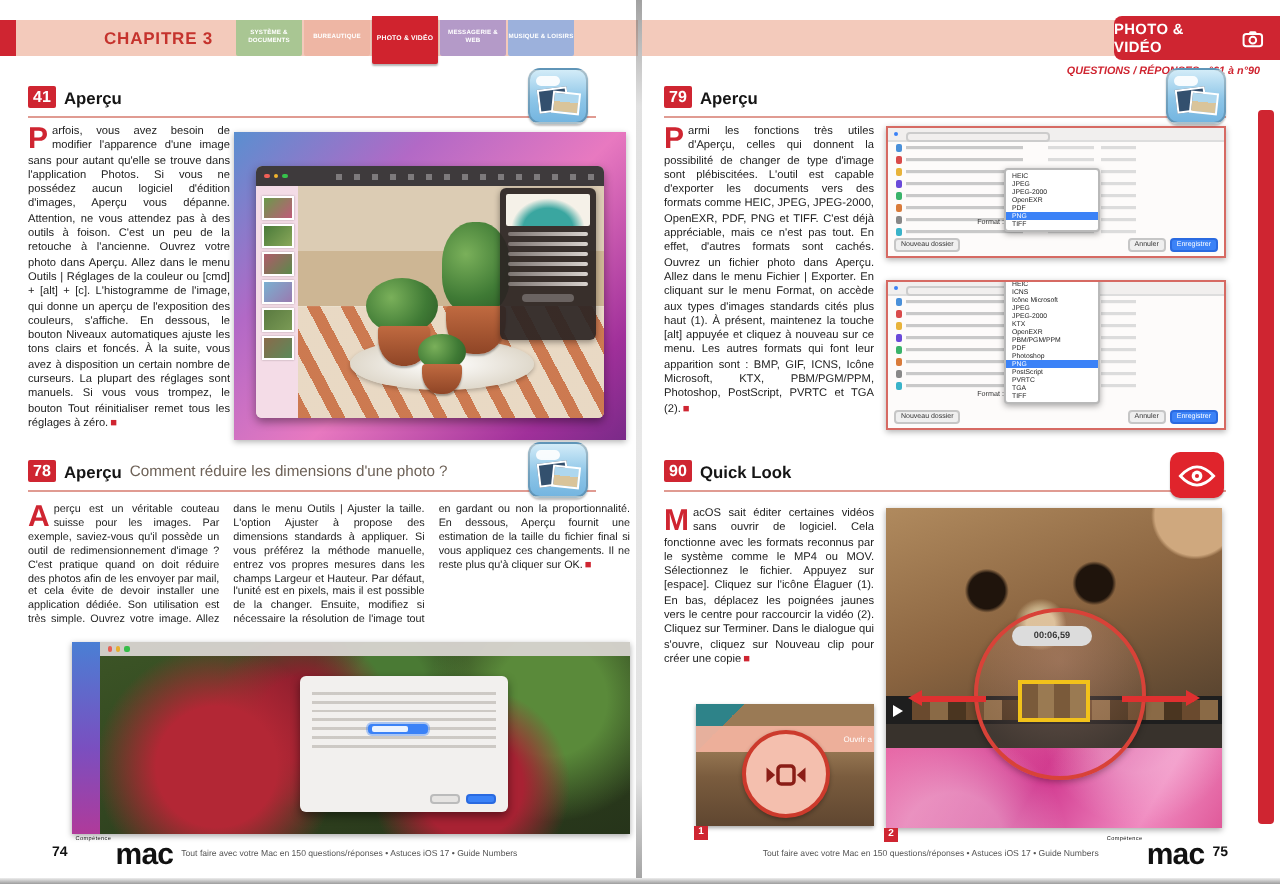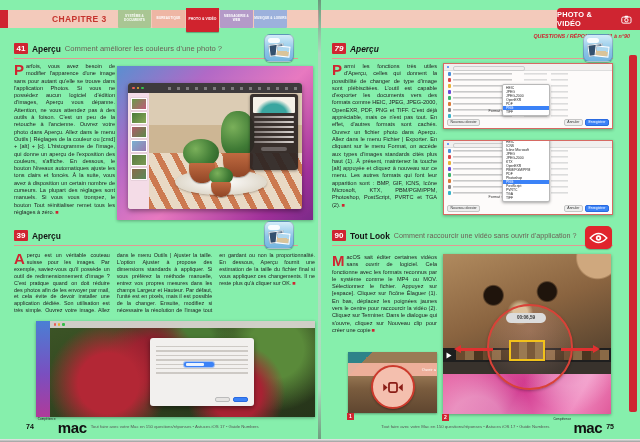--- a/index.html
+++ b/index.html
@@ -1,16 +1,16 @@
 <!DOCTYPE html>
 <html><head>
 <meta charset="utf-8">
 <style>
   html,body{margin:0;padding:0;background:#e8e8e8;}
-  .spread{position:relative;width:640px;height:442px;background:#86efac;overflow:hidden;
+  .spread{position:relative;width:640px;height:442px;background:#ffffff;overflow:hidden;
           font-family:"Liberation Sans",sans-serif;-webkit-font-smoothing:antialiased;}
   .page{position:absolute;top:0;height:442px;}
   .page-left{left:0;width:319px;}
   .page-right{left:321px;width:319px;}
   .gutter{position:absolute;left:318px;top:0;bottom:0;width:3px;z-index:40;
           background:linear-gradient(180deg,#555,#c9c9c9 12%,#d5d5d5 50%,#c9c9c9 88%,#555);opacity:.55;}
   .bottom-edge{position:absolute;left:0;right:0;bottom:0;height:3px;z-index:41;
           background:linear-gradient(180deg,#ededed,#9c9c9c);}
 
   
@@ -209,21 +209,20 @@
         <div class="tab is-active" style="background: rgb(208, 35, 46);">PHOTO &amp; VIDÉO</div>
 
         <div class="tab" style="background: rgb(180, 154, 200);">MESSAGERIE &amp; WEB</div>
 
         <div class="tab" style="background: rgb(156, 177, 220);">MUSIQUE &amp; LOISIRS</div>
       </div>
 
     <div class="qhead" style="left:14px;top:43px;">
       <span class="qnum">41</span>
       <span class="qapp">Aperçu</span>
-      <span class="qtxt">Comment améliorer les couleurs d'une photo ?</span>
     </div>
     <div class="rule" style="left:14px;top:58px;width:284px;"></div>
     <div class="apicon" style="left:264px;top:34px;">
       <i class="cloud"></i>
       <i class="ph1"></i>
       <i class="ph2"></i>
     </div>
     <div class="col" style="left:14px;top:63px;width:101px;height:156px;">
       <p><span>Parfois, vous avez besoin de modifier l'apparence d'une image sans pour autant qu'elle se trouve dans l'application Photos. Si vous ne possédez aucun logiciel d'édition d'images, Aperçu vous dépanne. Attention, ne vous attendez pas à des outils à foison. C'est un peu de la retouche à l'ancienne. Ouvrez votre photo dans Aperçu. Allez dans le menu Outils | Réglages de la couleur ou [cmd] + [alt] + [c]. L'histogramme de l'image, qui donne un aperçu de l'exposition des couleurs, s'affiche. En dessous, le bouton Niveaux automatiques ajuste les tons clairs et foncés. À la suite, vous avez à disposition un certain nombre de curseurs. La plupart des réglages sont manuels. Si vous vous trompez, le bouton Tout réinitialiser remet tous les réglages à zéro.</span><span class="em">■</span></p>
     </div>
@@ -261,22 +260,23 @@
             <b></b>
             <b></b>
             <b></b>
             <b></b>
           <div class="pbtn"></div>
         </div>
       </div>
     </div>
 
     <div class="qhead" style="left:14px;top:230px;">
-      <span class="qnum">39</span>
+      <span class="qnum">78</span>
       <span class="qapp">Aperçu</span>
+      <span class="qtxt">Comment réduire les dimensions d'une photo ?</span>
     </div>
     <div class="rule" style="left:14px;top:245px;width:284px;"></div>
     <div class="apicon" style="left:264px;top:221px;">
       <i class="cloud"></i>
       <i class="ph1"></i>
       <i class="ph2"></i>
     </div>
     <div class="cols3" style="left:14px;top:252px;width:301px;height:66px;">
       <p><span>Aperçu est un véritable couteau suisse pour les images. Par exemple, saviez-vous qu'il possède un outil de redimensionnement d'image ? C'est pratique quand on doit réduire des photos afin de les envoyer par mail, et cela évite de devoir installer une application dédiée. Son utilisation est très simple. Ouvrez votre image. Allez dans le menu Outils | Ajuster la taille. L'option Ajuster à propose des dimensions standards à appliquer. Si vous préférez la méthode manuelle, entrez vos propres mesures dans les champs Largeur et Hauteur. Par défaut, l'unité est en pixels, mais il est possible de la changer. Ensuite, modifiez si nécessaire la résolution de l'image tout en gardant ou non la proportionnalité. En dessous, Aperçu fournit une estimation de la taille du fichier final si vous appliquez ces changements. Il ne reste plus qu'à cliquer sur OK.</span><span class="em">■</span></p>
     </div>
@@ -318,21 +318,21 @@
       <span class="stitle">PHOTO &amp; VIDÉO</span>
       <svg width="11" height="9" viewBox="0 0 11 9">
         <rect x="0.8" y="2" width="9.4" height="6.2" rx="1.4" fill="none" stroke="#fff" stroke-width="1"></rect>
         <rect x="3.6" y="0.6" width="3.8" height="1.8" rx="0.8" fill="#fff"></rect>
         <circle cx="5.5" cy="5.1" r="1.7" fill="none" stroke="#fff" stroke-width="1"></circle>
       </svg>
     </div>
     <div class="range">QUESTIONS / RÉPONSES n°61 à n°90</div>
     <div class="redstrip"></div>
 
-    <div class="qhead" style="left:11px;top:43px;font-style:italic;">
+    <div class="qhead" style="left:11px;top:43px;">
       <span class="qnum">79</span>
       <span class="qapp">Aperçu</span>
     </div>
     <div class="rule" style="left:11px;top:58px;width:281px;"></div>
     <div class="apicon" style="left:262px;top:34px;">
       <i class="cloud"></i>
       <i class="ph1"></i>
       <i class="ph2"></i>
     </div>
     <div class="col" style="left:11px;top:63px;width:105px;height:160px;">
@@ -412,22 +412,21 @@
         <span class="btn79">Nouveau dossier</span>
         <span class="spacer"></span>
         <span class="btn79">Annuler</span>
         <span class="btn79 primary">Enregistrer</span>
       </div>
       <b class="figno">2</b>
     </figure>
 
     <div class="qhead" style="left:11px;top:230px;">
       <span class="qnum">90</span>
-      <span class="qapp">Tout Look</span>
-      <span class="qtxt" style="font-size:7.2px;">Comment raccourcir une vidéo sans ouvrir d'application ?</span>
+      <span class="qapp">Quick Look</span>
     </div>
     <div class="rule" style="left:11px;top:245px;width:281px;"></div>
     <div class="qlicon" style="left:264px;top:226px;">
       <svg width="19" height="12" viewBox="0 0 24 14">
         <path d="M1.5 7 Q12 -4.5 22.5 7 Q12 18.5 1.5 7 Z" fill="none" stroke="#fff" stroke-width="1.8"></path>
         <circle cx="12" cy="7" r="3.4" fill="#fff"></circle>
         <circle cx="12" cy="7" r="1.3" fill="#e0242c"></circle>
       </svg>
     </div>
     <div class="col" style="left:11px;top:254px;width:105px;height:92px;">

